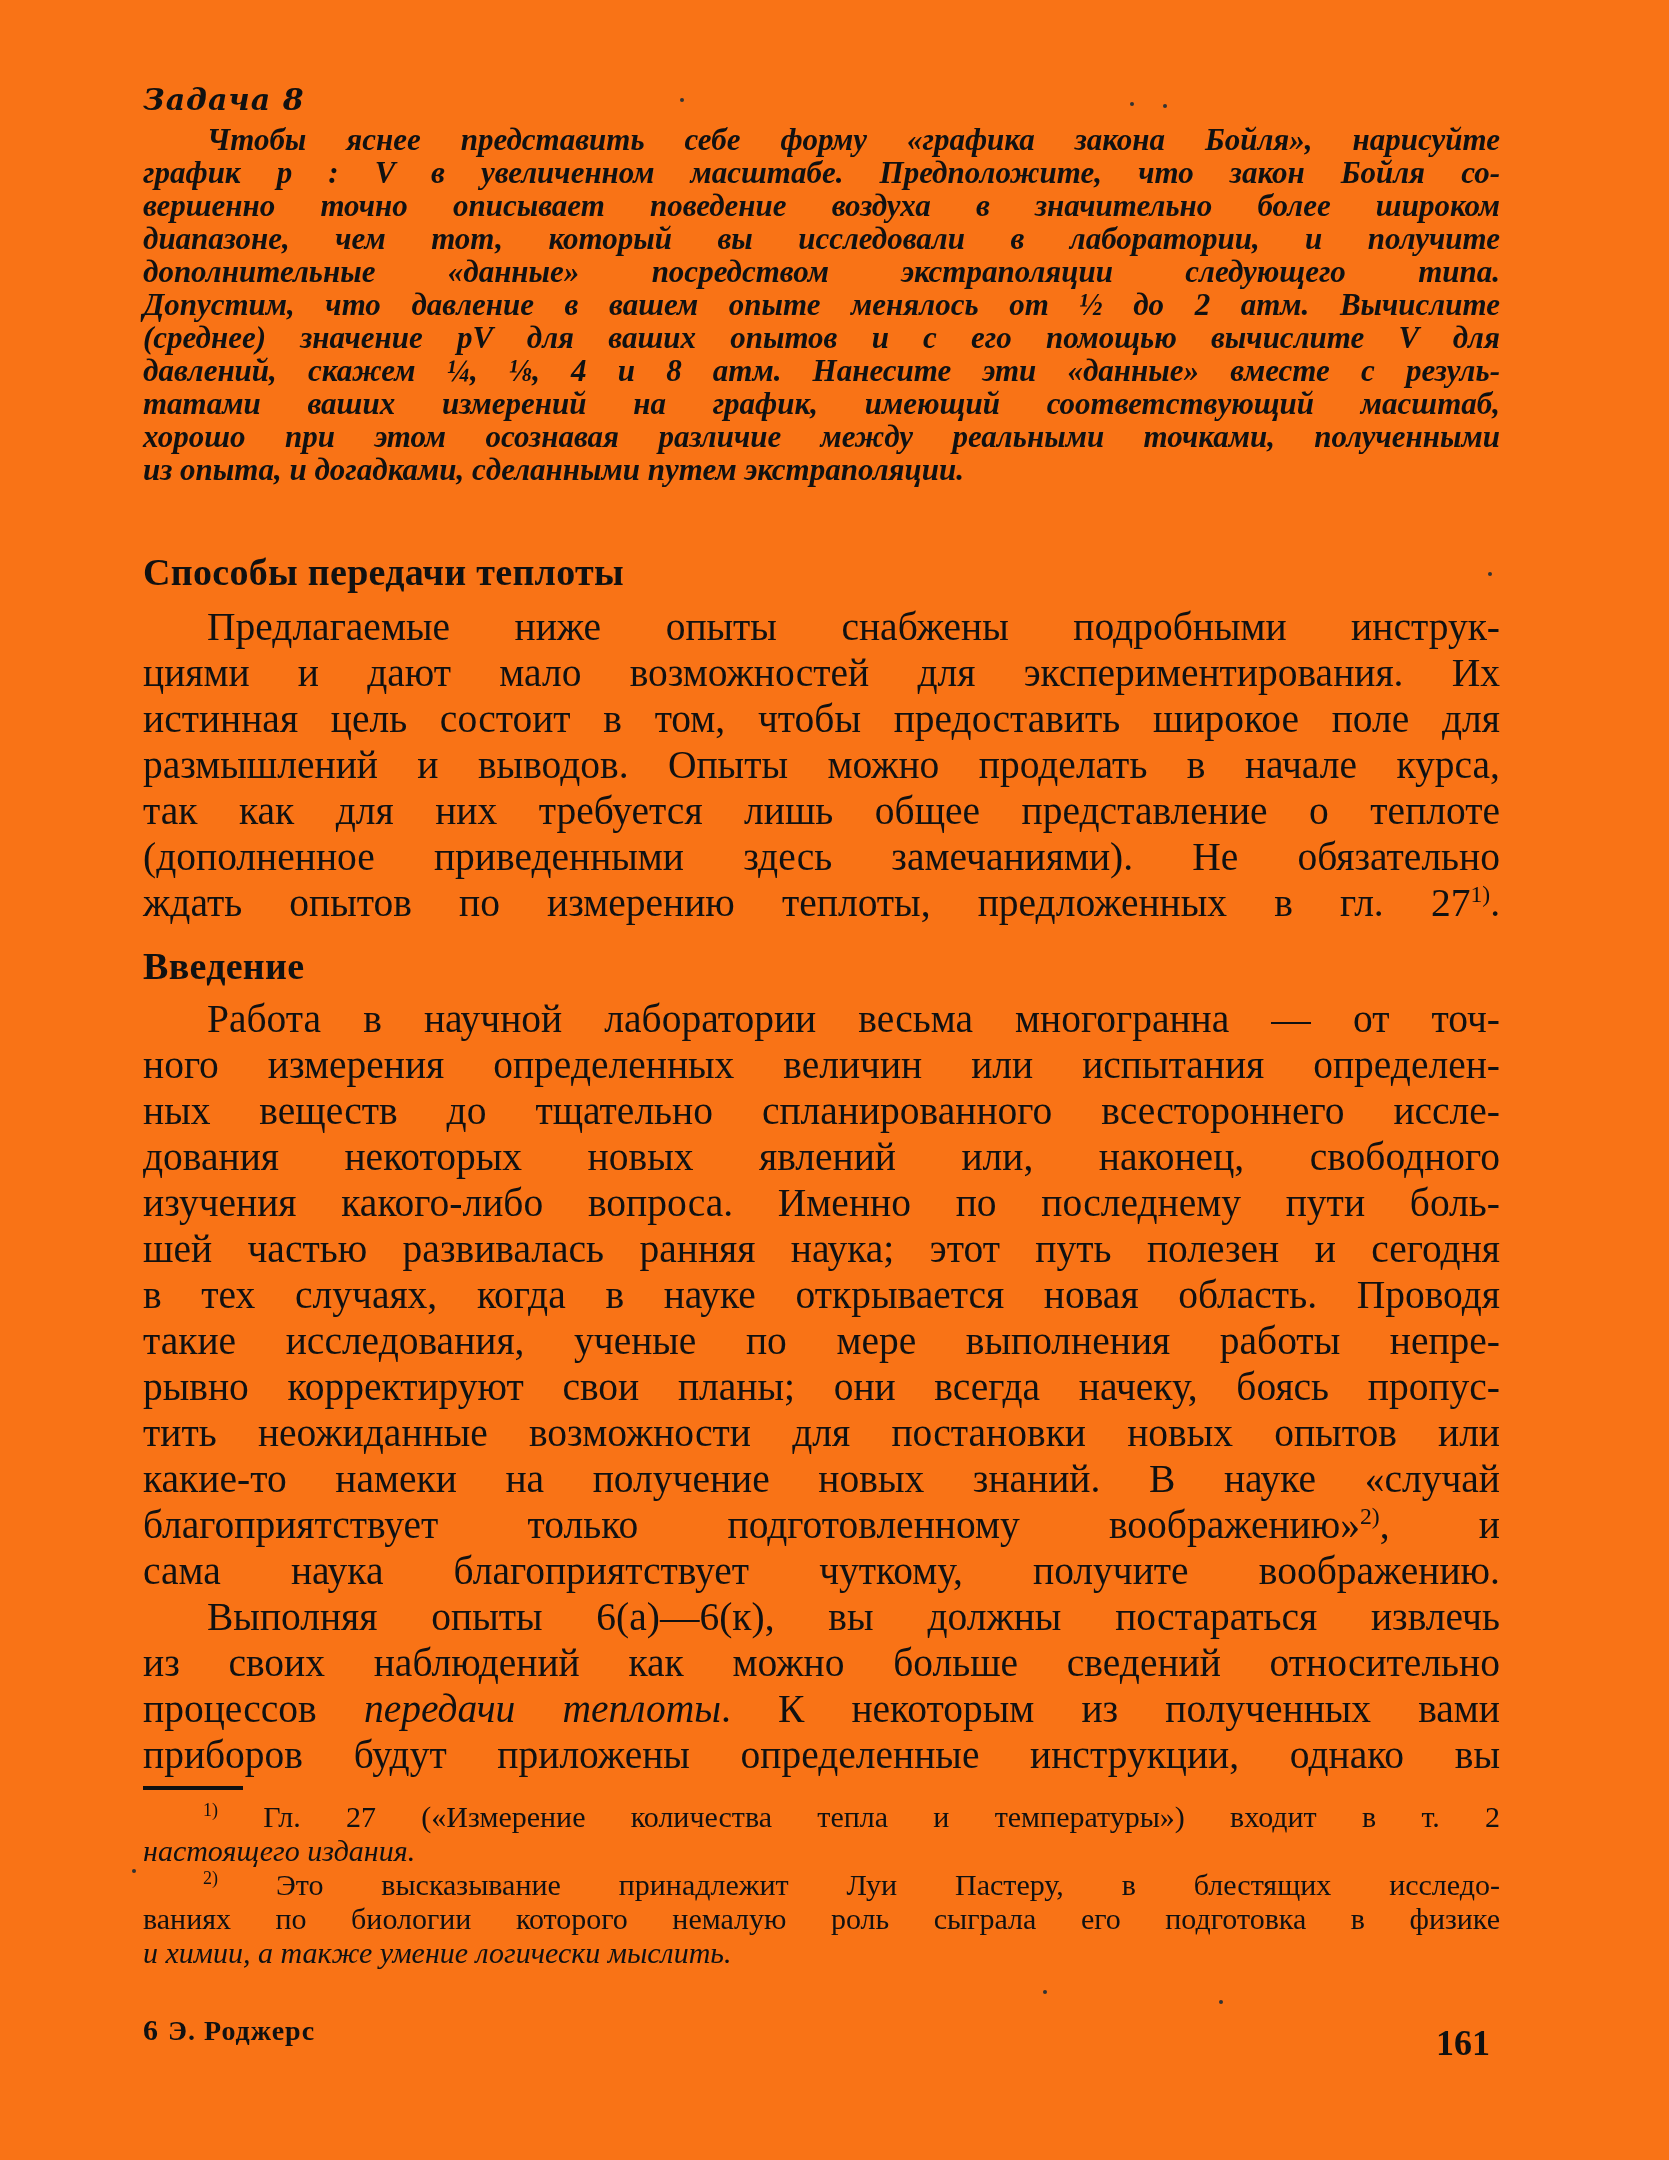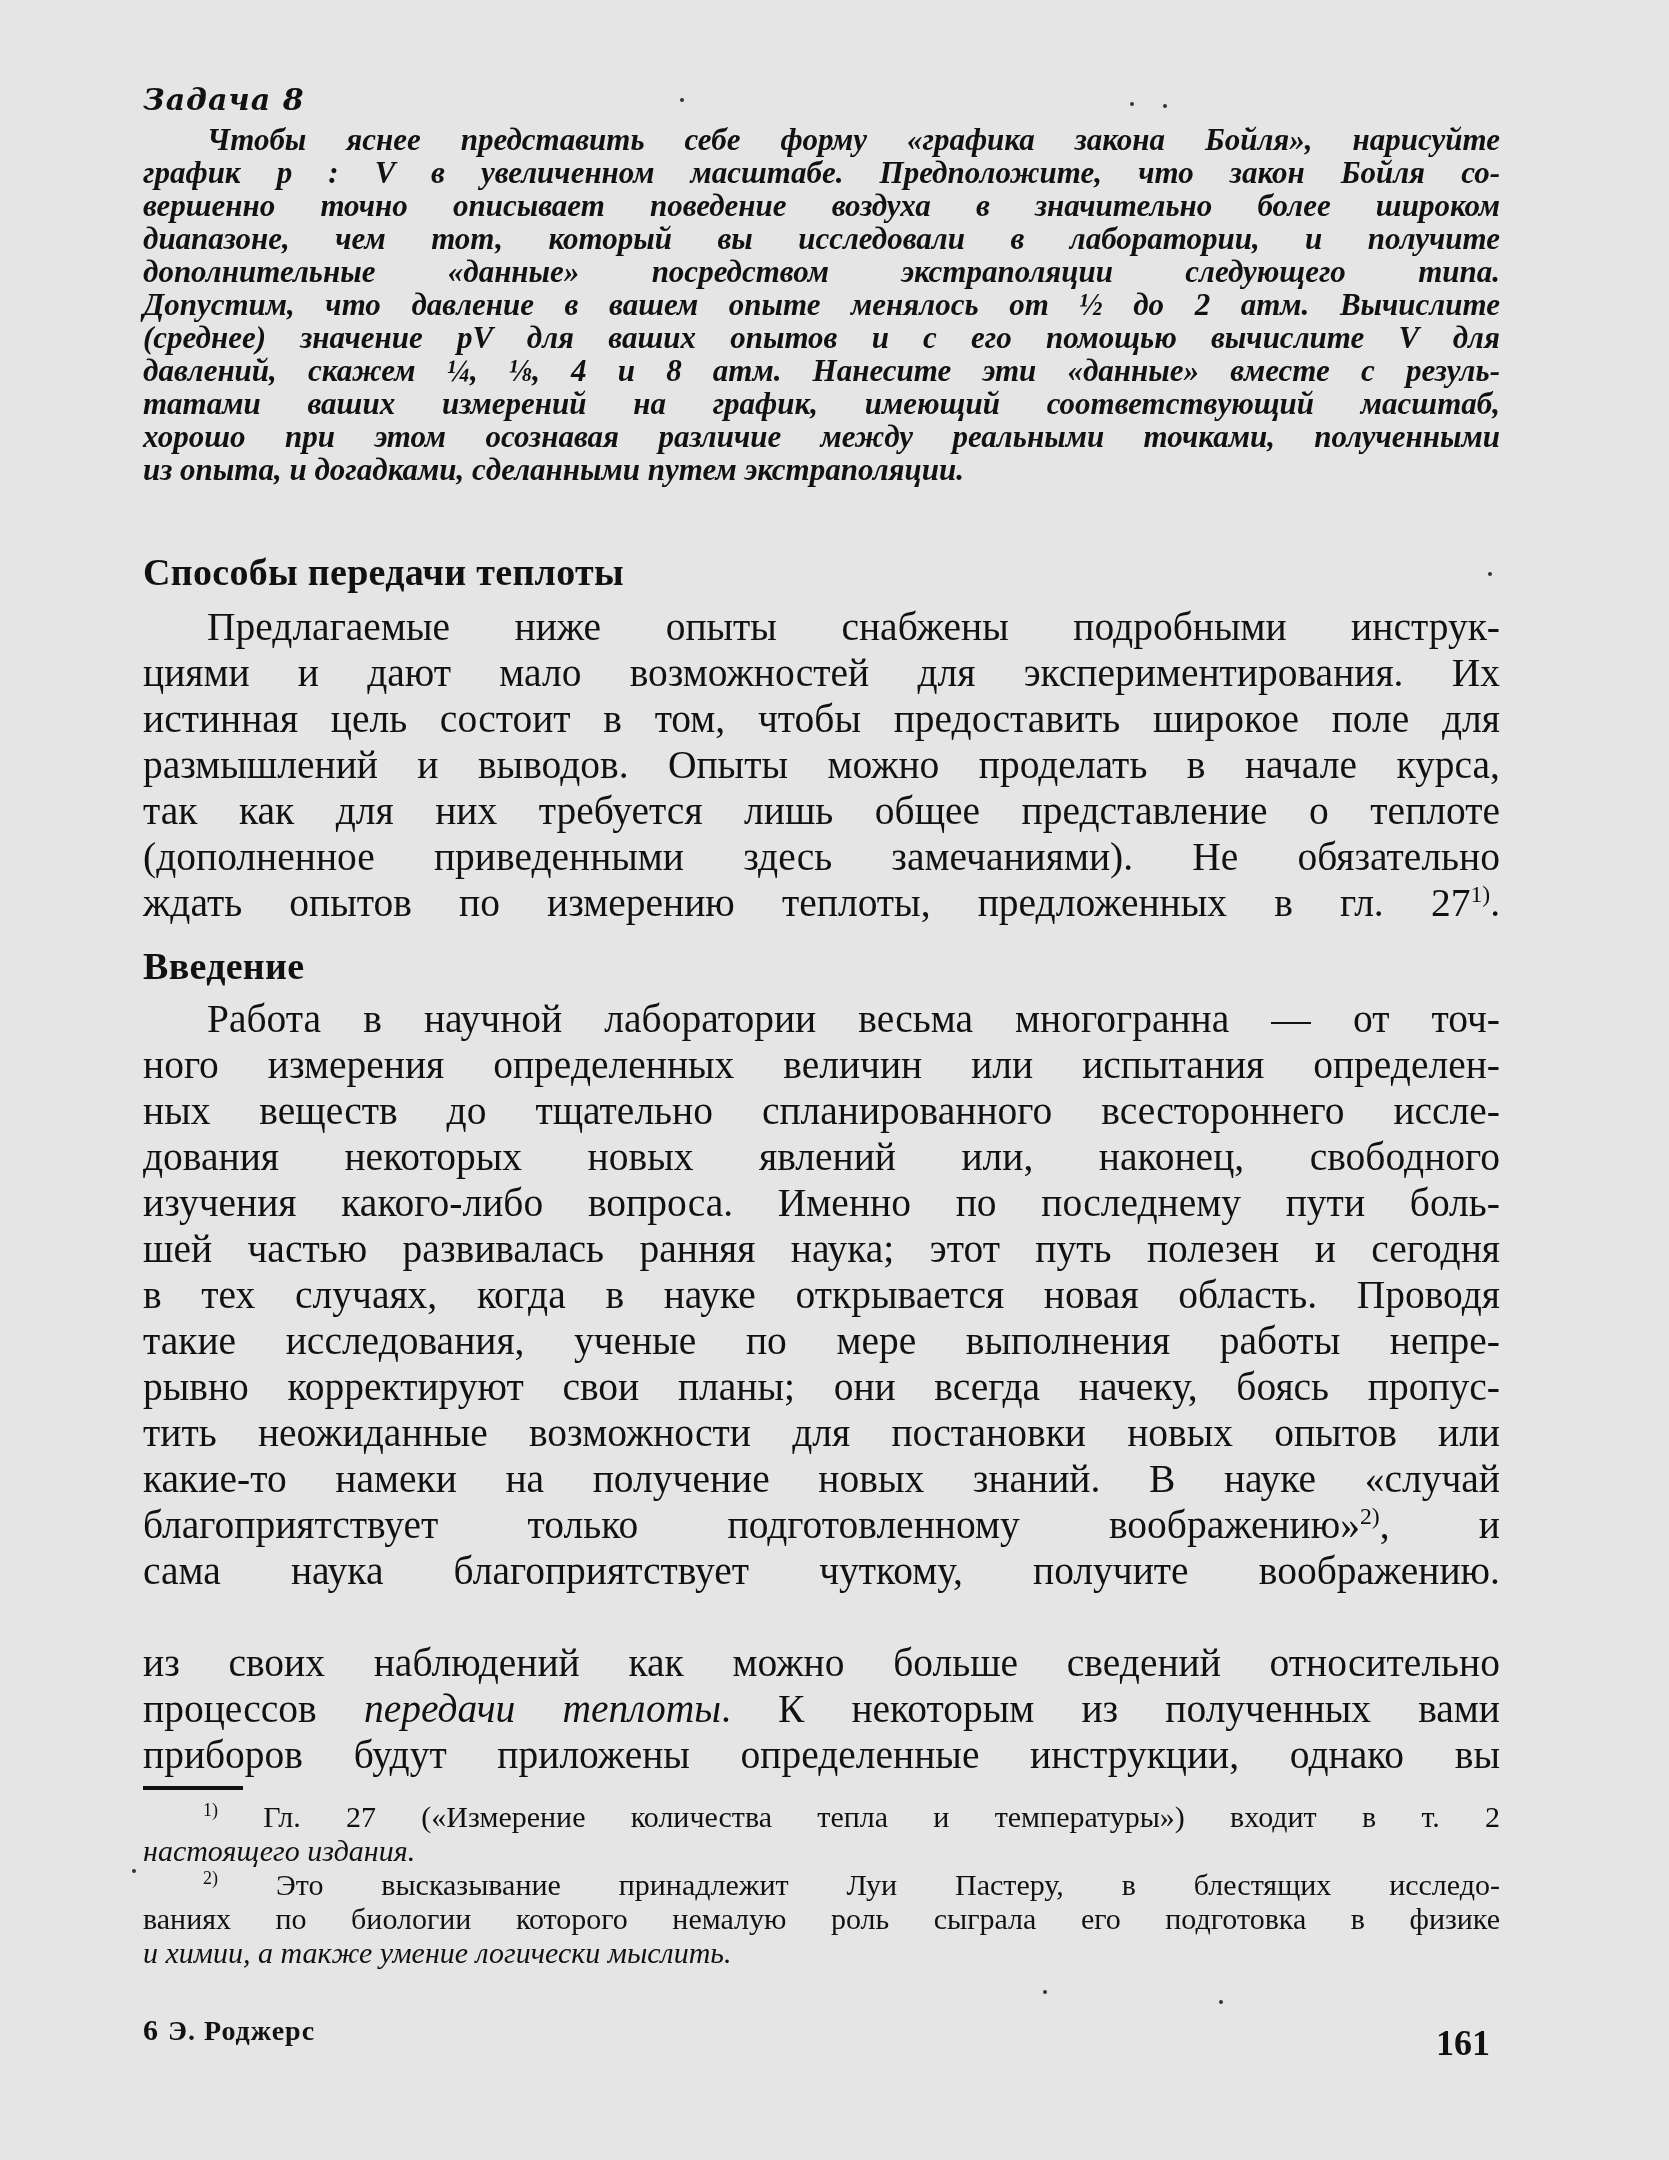--- a/index.html
+++ b/index.html
@@ -1,17 +1,17 @@
 <!DOCTYPE html>
 <html><head>
 <meta charset="utf-8">
 <style>
   html, body { margin: 0; padding: 0; background: #ffffff; }
   body { width: 1669px; height: 2160px; position: relative; overflow: hidden; color: #111; }
-  .page { position: absolute; left: 0; top: 0; width: 1669px; height: 2160px; background: #e5e5e5; }
+  .page { position: absolute; left: 0; top: 0; width: 1669px; height: 2160px; background: #f97316; }
   .line { position: absolute; left: 143px; width: 1357px; white-space: nowrap; text-align: justify; text-align-last: justify; }
   .line.last { text-align-last: left; font-style: italic; }
   .task-title { position: absolute; left: 143px; top: 82px; font-family: "DejaVu Serif", serif; font-weight: bold; font-style: italic; font-size: 30px; letter-spacing: 1px; }
   .it { font-family: "Liberation Serif", serif; font-style: italic; font-weight: bold; font-size: 31px; height: 44px; line-height: 44px; }
   .h { position: absolute; left: 143px; font-family: "Liberation Serif", serif; font-weight: bold; font-size: 38px; letter-spacing: 0.3px; }
   .body { font-family: "Liberation Serif", serif; font-size: 39.5px; height: 46px; line-height: 46px; }
   .fn { font-family: "Liberation Serif", serif; font-size: 30px; height: 34px; line-height: 34px; }
   .rule { position: absolute; left: 143px; top: 1786px; width: 100px; height: 4px; background: #111; }
   .ind { padding-left: 64px; box-sizing: border-box; }
   .fn.ind { padding-left: 60px; }
@@ -60,20 +60,21 @@
   <div class="line body" style="top:1180px">изучения какого-либо вопроса. Именно по последнему пути боль-</div>
   <div class="line body" style="top:1226px">шей частью развивалась ранняя наука; этот путь полезен и сегодня</div>
   <div class="line body" style="top:1272px">в тех случаях, когда в науке открывается новая область. Проводя</div>
   <div class="line body" style="top:1318px">такие исследования, ученые по мере выполнения работы непре-</div>
   <div class="line body" style="top:1364px">рывно корректируют свои планы; они всегда начеку, боясь пропус-</div>
   <div class="line body" style="top:1410px">тить неожиданные возможности для постановки новых опытов или</div>
   <div class="line body" style="top:1456px">какие-то намеки на получение новых знаний. В науке «случай</div>
   <div class="line body" style="top:1502px"><span>благоприятствует только подготовленному воображению»</span><sup>2)</sup><span>, и</span></div>
   <div class="line body" style="top:1548px">сама наука благоприятствует чуткому, получите воображению.</div>
 
+  <div class="line body ind" style="top:1594px">Выполняя опыты 6(а)—6(к), вы должны постараться извлечь</div>
   <div class="line body" style="top:1640px">из своих наблюдений как можно больше сведений относительно</div>
   <div class="line body" style="top:1686px"><span>процессов </span><span class="em">передачи теплоты</span><span>. К некоторым из полученных вами</span></div>
   <div class="line body" style="top:1732px">приборов будут приложены определенные инструкции, однако вы</div>
 
   <div class="rule"></div>
 
   <div class="line fn ind" style="top:1800px"><sup>1)</sup> <span>Гл. 27 («Измерение количества тепла и температуры») входит в т. 2</span></div>
   <div class="line fn last" style="top:1834px">настоящего издания.</div>
 
   <div class="line fn ind" style="top:1868px"><sup>2)</sup> <span>Это высказывание принадлежит Луи Пастеру, в блестящих исследо-</span></div>

